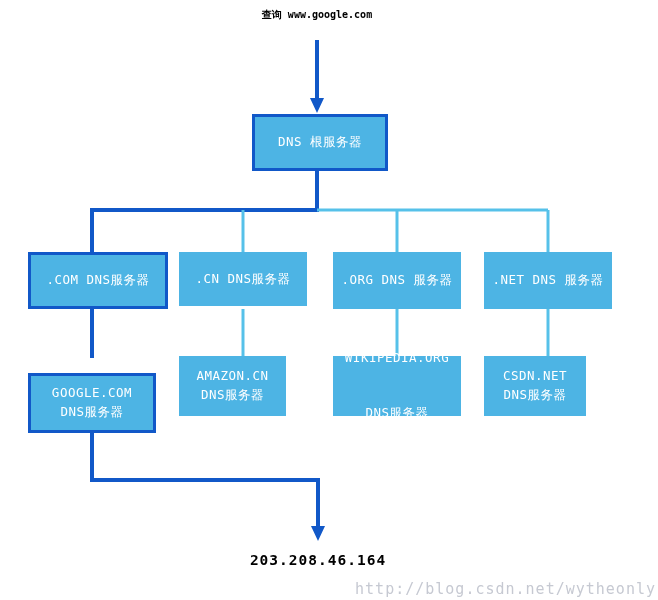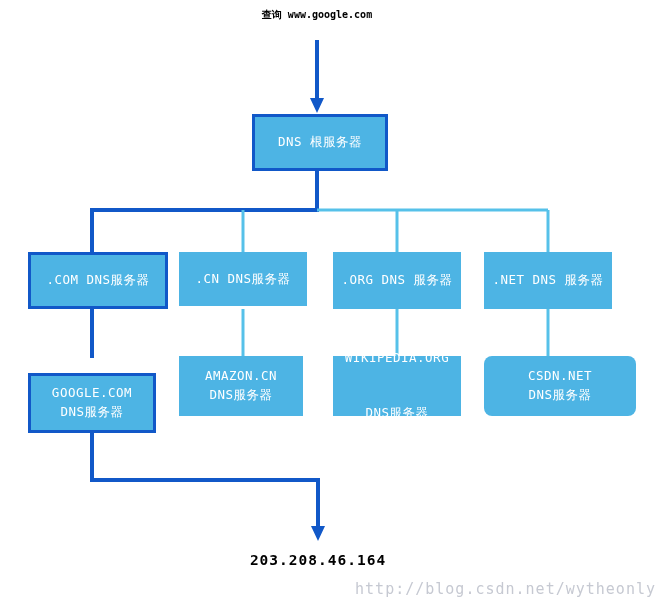--- a/index.html
+++ b/index.html
@@ -64,23 +64,23 @@
     color:var(--watermark);
     letter-spacing:1px;
   }
   
   .n-root{left:252px;top:114px;width:136px;height:57px;}
   .n-com{left:28px;top:252px;width:140px;height:57px;}
   .n-cn{left:179px;top:252px;width:128px;height:54px;text-align:right;}
   .n-org{left:333px;top:252px;width:128px;height:57px;}
   .n-net{left:484px;top:252px;width:128px;height:57px;}
   .n-google{left:28px;top:373px;width:128px;height:60px;}
-  .n-amazon{left:179px;top:356px;width:124px;height:60px;}
+  .n-amazon{left:179px;top:356px;width:107px;height:60px;}
   .n-wikipedia{left:333px;top:356px;width:128px;height:60px;gap:36px;}
-  .n-csdn{left:484px;top:356px;width:152px;height:60px;border-radius:8px;}
+  .n-csdn{left:484px;top:356px;width:102px;height:60px;}
 </style>
 </head>
 <body>
 
 <div class="canvas">
 
   <svg class="wires" viewBox="0 0 658 600" xmlns="http://www.w3.org/2000/svg">
 
     <g>
       <path class="dark-line" d="M317,40 L317,99"></path>

